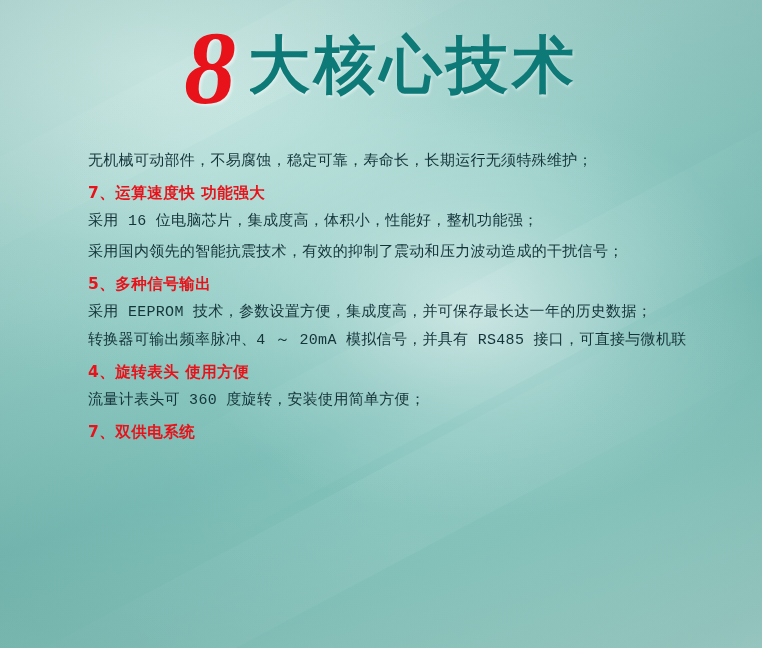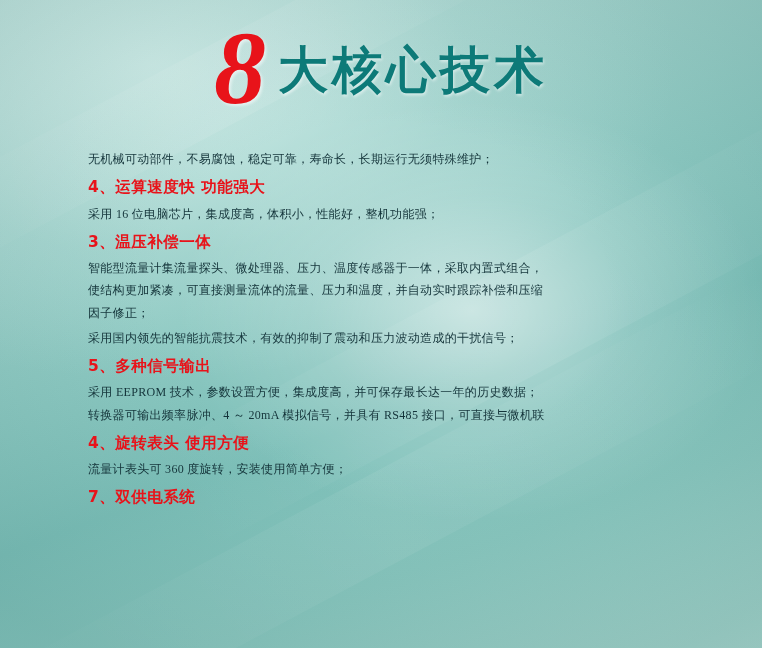--- a/index.html
+++ b/index.html
@@ -53,23 +53,23 @@
     font-style: italic;
     font-weight: bold;
     font-size: 104px;
     line-height: 1;
     color: #e8131a;
     text-shadow: 2px 2px 3px rgba(255,255,255,0.55);
     transform: translateY(-2px);
     padding-right: 6px;
   }
   .title .words {
-    font-family: Liberation Sans, sans-serif;
+    font-family: Liberation Mono, monospace;
     font-weight: bold;
-    font-size: 50px;
+    font-size: 62px;
     line-height: 1;
     color: #0d7a78;
     letter-spacing: 4px;
     text-shadow: 1px 2px 3px rgba(255,255,255,0.5);
   }
 
   .content {
     position: relative;
     padding: 22px 70px 0 88px;
     box-sizing: border-box;
@@ -77,22 +77,22 @@
   .item { margin-bottom: 3px; }
   .item-head {
     font-family: "DejaVu Sans", sans-serif;
     font-weight: bold;
     font-size: 15.5px;
     color: #e8131a;
     line-height: 1.9;
     letter-spacing: 0.5px;
   }
   .item-body {
-    font-family: Liberation Serif, serif;
-    font-size: 12px;
+    font-family: Liberation Mono, monospace;
+    font-size: 15px;
     color: #14343a;
     line-height: 1.85;
     letter-spacing: 0.3px;
   }
   .item-body p { margin: 0; }
 </style>
 </head>
 <body>
 
 <div class="poster">
@@ -108,34 +108,26 @@
 
   <div class="content">
 
     <div class="item">
       <div class="item-body">
         <p>无机械可动部件，不易腐蚀，稳定可靠，寿命长，长期运行无须特殊维护；</p>
       </div>
     </div>
 
     <div class="item">
-      <div class="item-head">4、运算速度快  功能强大</div>
+      <div class="item-head">7、运算速度快  功能强大</div>
       <div class="item-body">
         <p>采用 16 位电脑芯片，集成度高，体积小，性能好，整机功能强；</p>
       </div>
     </div>
 
-    <div class="item">
-      <div class="item-head">3、温压补偿一体</div>
-      <div class="item-body">
-        <p>智能型流量计集流量探头、微处理器、压力、温度传感器于一体，采取内置式组合，</p>
-        <p>使结构更加紧凑，可直接测量流体的流量、压力和温度，并自动实时跟踪补偿和压缩</p>
-        <p>因子修正；</p>
-      </div>
-    </div>
 
     <div class="item">
       <div class="item-body">
         <p>采用国内领先的智能抗震技术，有效的抑制了震动和压力波动造成的干扰信号；</p>
       </div>
     </div>
 
     <div class="item">
       <div class="item-head">5、多种信号输出</div>
       <div class="item-body">

